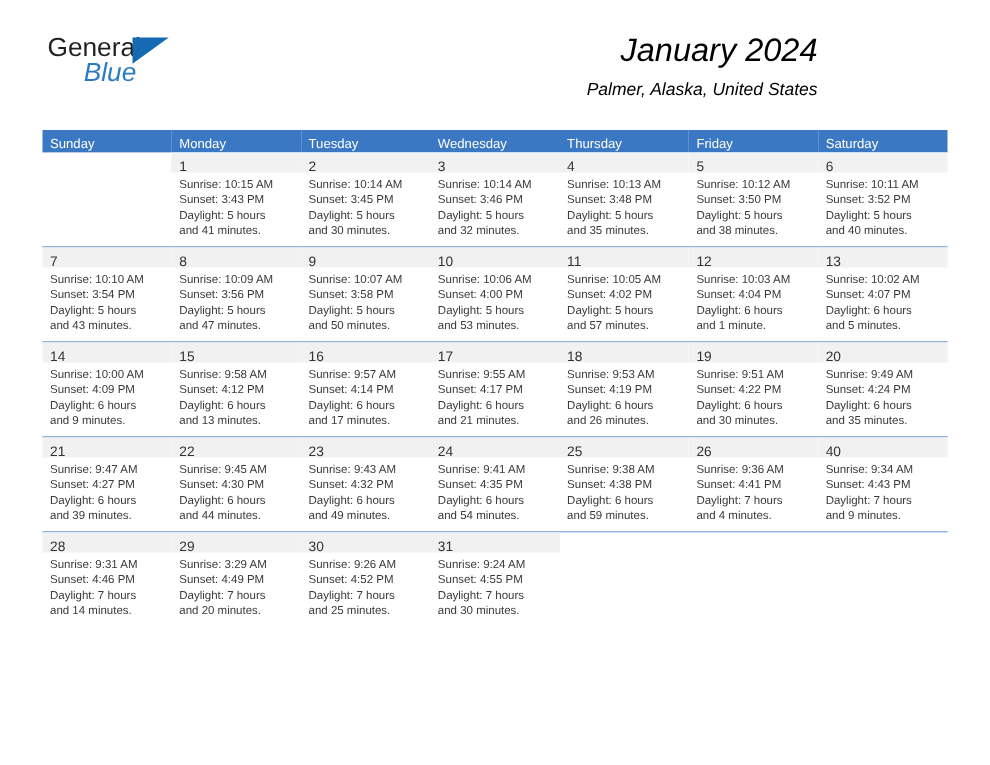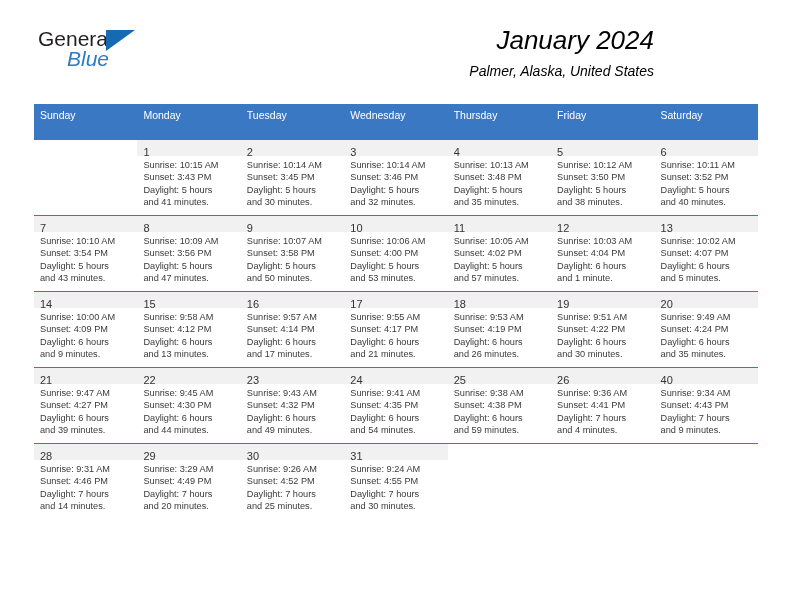--- a/index.html
+++ b/index.html
@@ -94,21 +94,21 @@
     width: 724px;
     border-collapse: collapse;
     table-layout: fixed;
   }
   .calendar th {
     background: #3b78c3;
     color: #ffffff;
     font-size: 10.5px;
     font-weight: normal;
     text-align: left;
-    padding: 5px 0 18px 6px;
+    padding: 5px 0 0 6px;
     height: 12px;
     border: none;
   }
   .calendar td {
     vertical-align: top;
     padding: 0;
     border: none;
     border-top: 1px solid #3b78c3;
     height: 75px;
     width: 103.43px;

